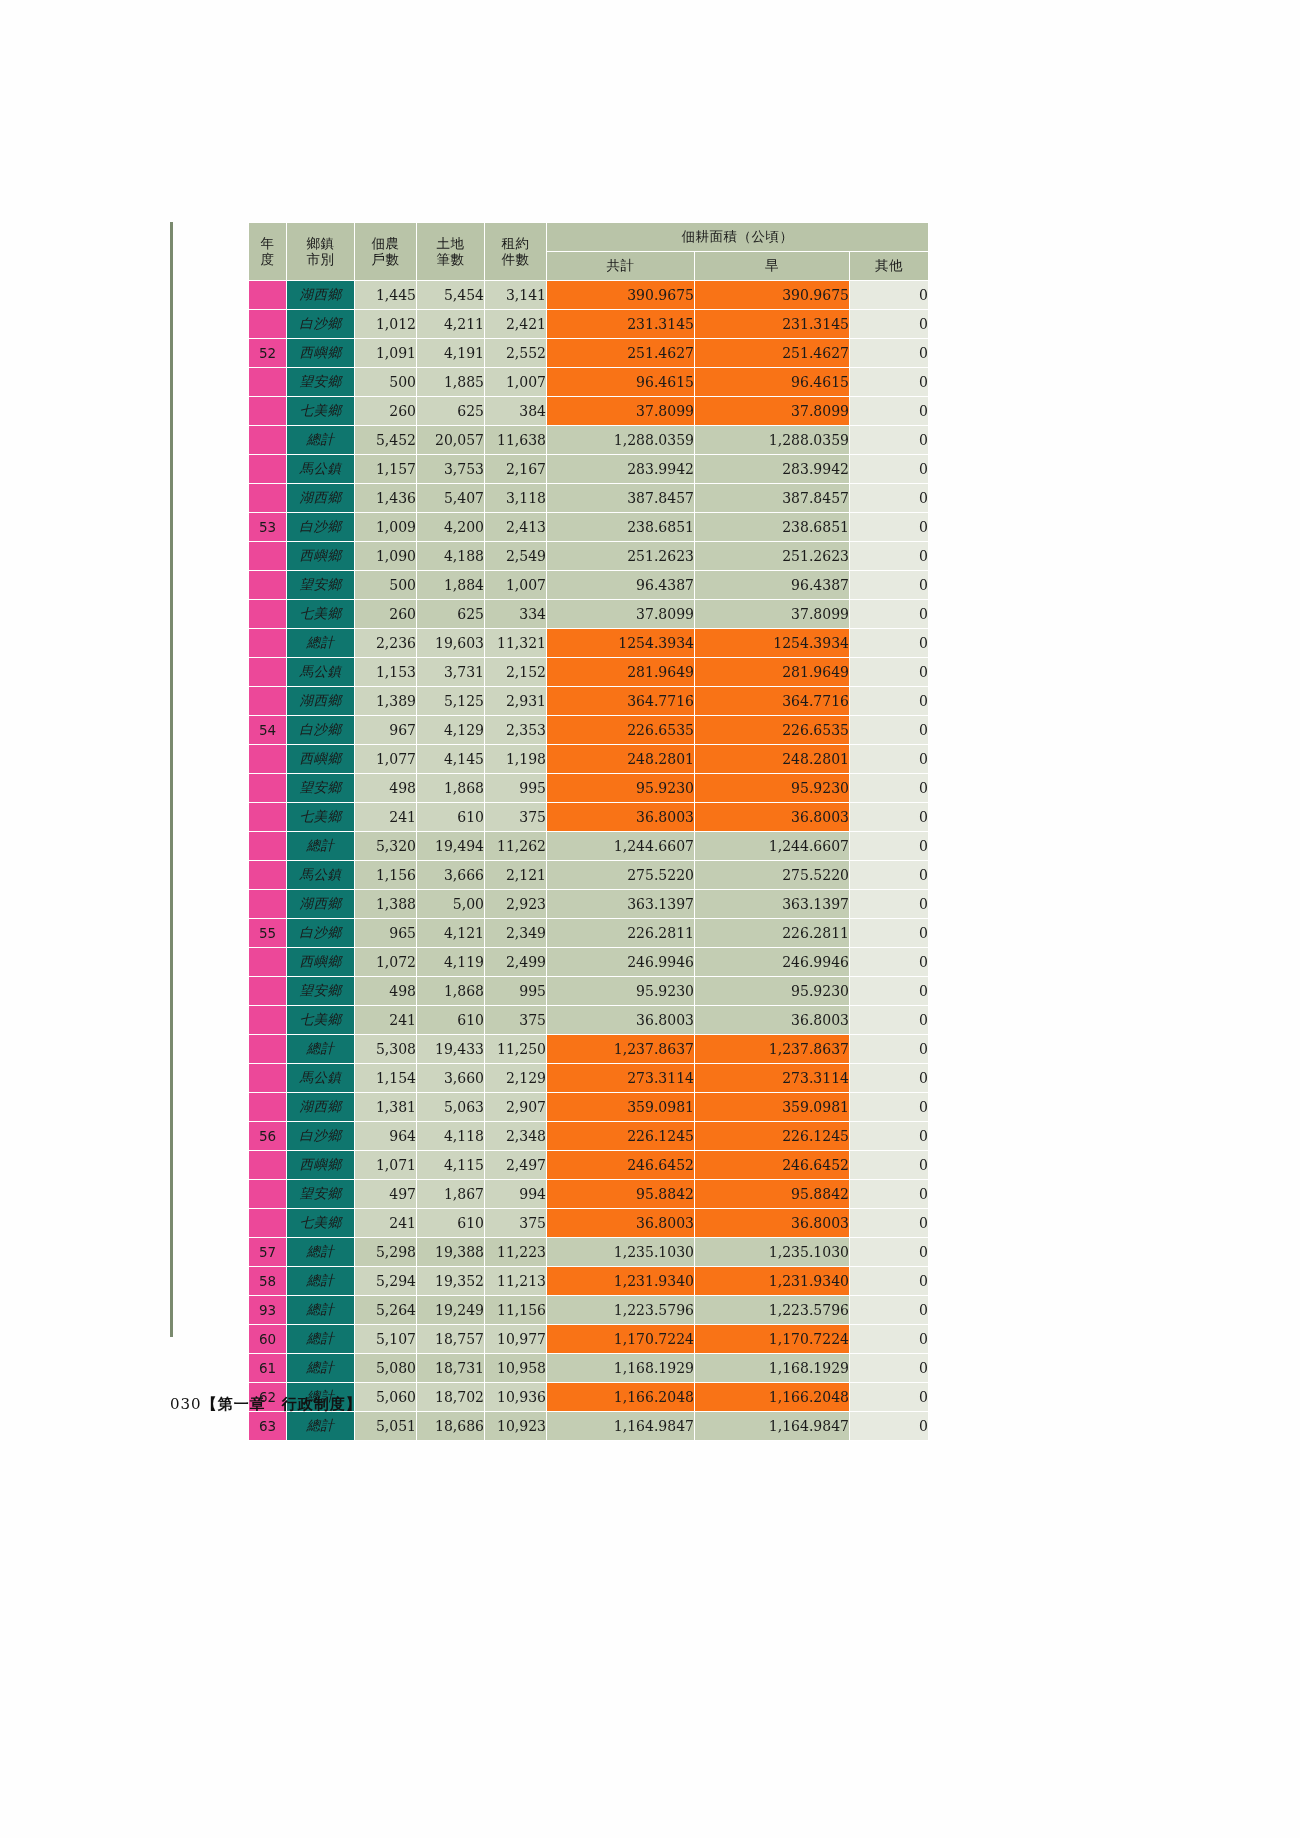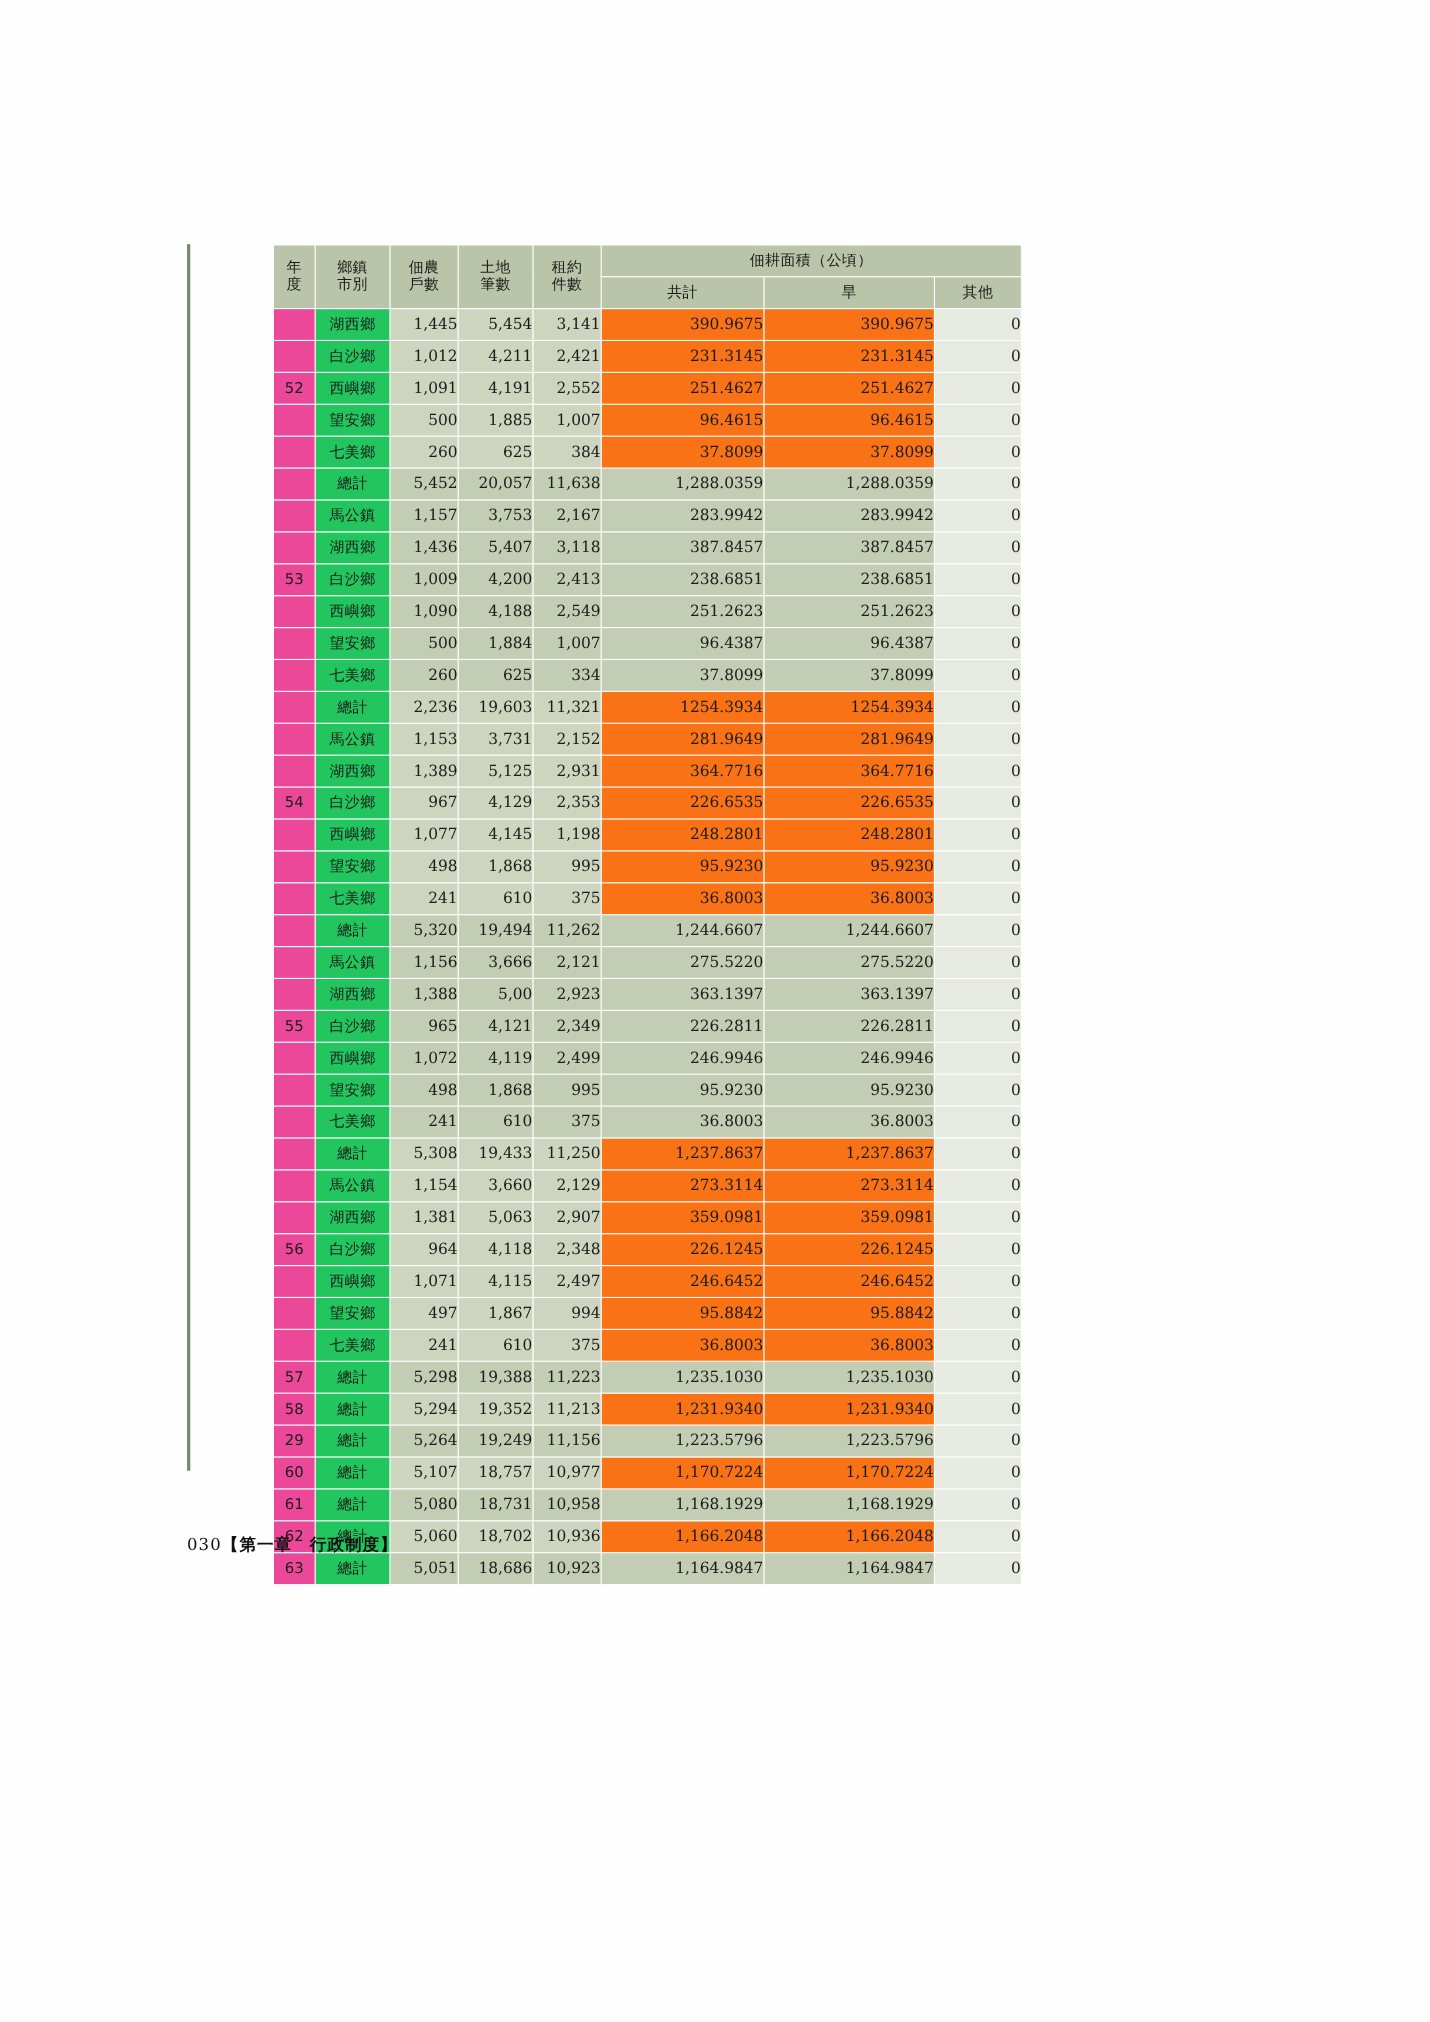--- a/index.html
+++ b/index.html
@@ -68,23 +68,24 @@
   }
   .hdr .two-line {
     display: block;
     line-height: 1.12;
   }
   .cell-year {
     background: #ec4899;
     text-align: center;
   }
   .cell-town {
-    background: #22c55e;
+    background: #0f766e;
     text-align: center;
     letter-spacing: 0.5px;
+    font-style: italic;
   }
   .cell-num {
     background: #c3cdb3;
     text-align: right;
     padding-right: 7px;
     font-family: "DejaVu Serif", "Liberation Serif", serif;
     font-size: 14px;
   }
   .cell-num.alt {
     background: #cdd5bf;
@@ -523,21 +524,21 @@
             <td class="cell-year">58</td>
             <td class="cell-town">總計</td>
             <td class="cell-num alt">5,294</td>
             <td class="cell-num alt">19,352</td>
             <td class="cell-num alt">11,213</td>
             <td class="cell-area alt">1,231.9340</td>
             <td class="cell-area alt">1,231.9340</td>
             <td class="cell-other">0</td>
           </tr>
           <tr class="grpline">
-            <td class="cell-year">29</td>
+            <td class="cell-year">93</td>
             <td class="cell-town">總計</td>
             <td class="cell-num">5,264</td>
             <td class="cell-num">19,249</td>
             <td class="cell-num">11,156</td>
             <td class="cell-area">1,223.5796</td>
             <td class="cell-area">1,223.5796</td>
             <td class="cell-other">0</td>
           </tr>
           <tr class="grpline">
             <td class="cell-year">60</td>

